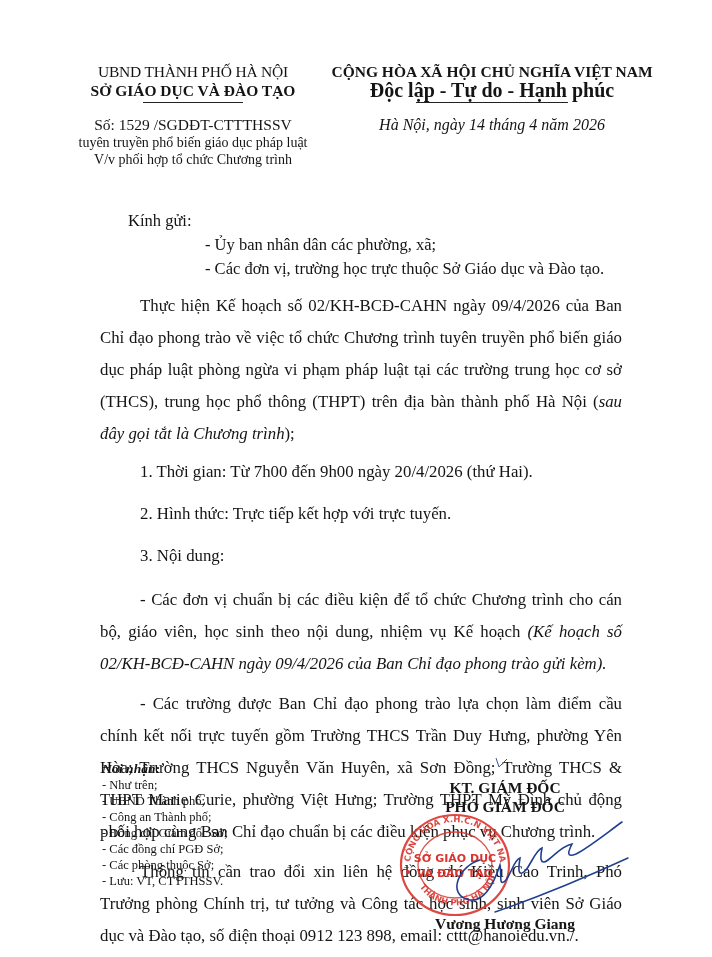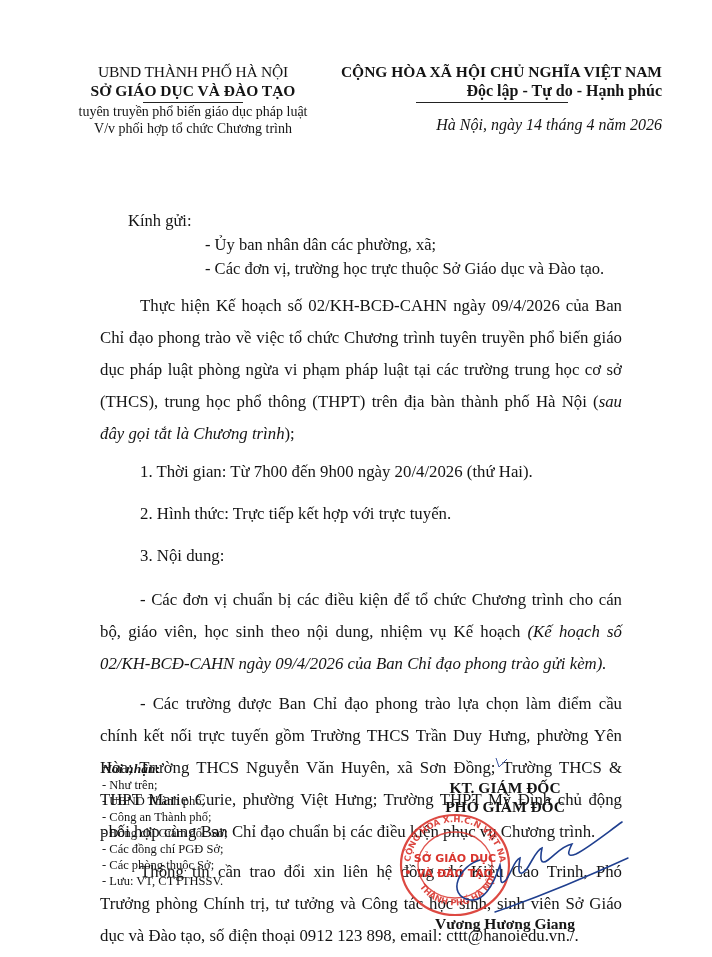--- a/index.html
+++ b/index.html
@@ -28,26 +28,26 @@
     .hdr-left .org-name { font-weight: bold; font-size: 15.5px; }
     .hdr-left .rule {
       width: 100px; height: 1px; background: #222; margin: 2px auto 0 auto;
     }
     .hdr-left .docno { margin-top: 12px; font-size: 15.5px; }
     .hdr-left .subject { font-size: 14px; line-height: 17px; }
 
     
     .hdr-right {
       left: 322px; top: 62px; width: 340px;
-      text-align: right;
+      text-align: center;
       font-size: 15.5px;
       line-height: 19px;
       font-weight: bold;
     }
-    .hdr-right .motto { font-size: 16px; }
+    .hdr-right .motto { font-size: 20px; }
     .hdr-right .rule {
       width: 152px; height: 1px; background: #222; margin: 2px auto 0 auto;
     }
     .hdr-right .date {
       margin-top: 12px; font-weight: normal; font-style: italic; font-size: 16px;
     }
 
     
     .kinh-gui { left: 128px; top: 211px; font-size: 16.5px; }
     .recipient { left: 205px; font-size: 16.5px; }
@@ -82,20 +82,21 @@
     .signature { left: 440px; top: 820px; }
     .mark { left: 493px; top: 756px; }
   </style>
 </head>
 <body>
 
 <div class="abs hdr-left">
   <div class="org-parent">UBND THÀNH PHỐ HÀ NỘI</div>
   <div class="org-name">SỞ GIÁO DỤC VÀ ĐÀO TẠO</div>
   <div class="rule"></div>
+  <div class="docno">Số: 1529 /SGDĐT-CTTTHSSV</div>
   <div class="subject">tuyên truyền phổ biến giáo dục pháp luật</div>
   <div class="subject">V/v phối hợp tổ chức Chương trình</div>
 </div>
 
 <div class="abs hdr-right">
   <div>CỘNG HÒA XÃ HỘI CHỦ NGHĨA VIỆT NAM</div>
   <div class="motto">Độc lập - Tự do - Hạnh phúc</div>
   <div class="rule"></div>
   <div class="date">Hà Nội, ngày 14 tháng 4  năm 2026</div>
 </div>

